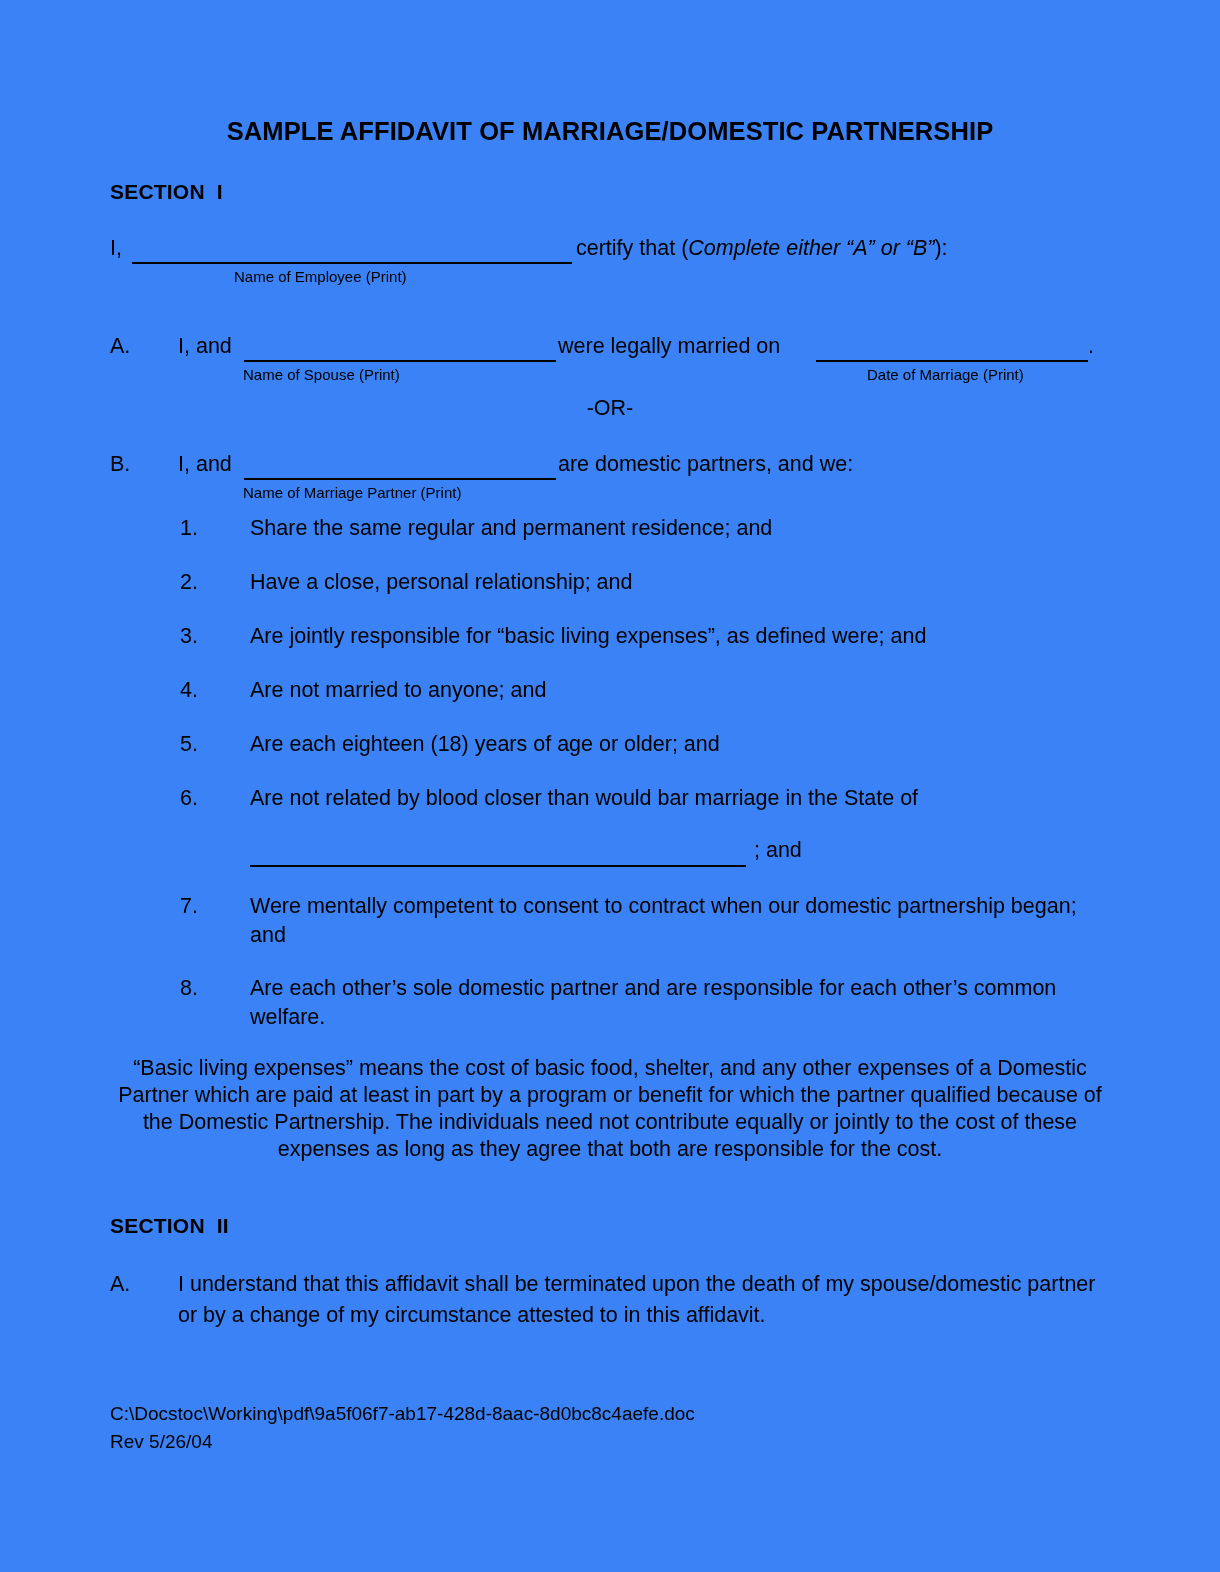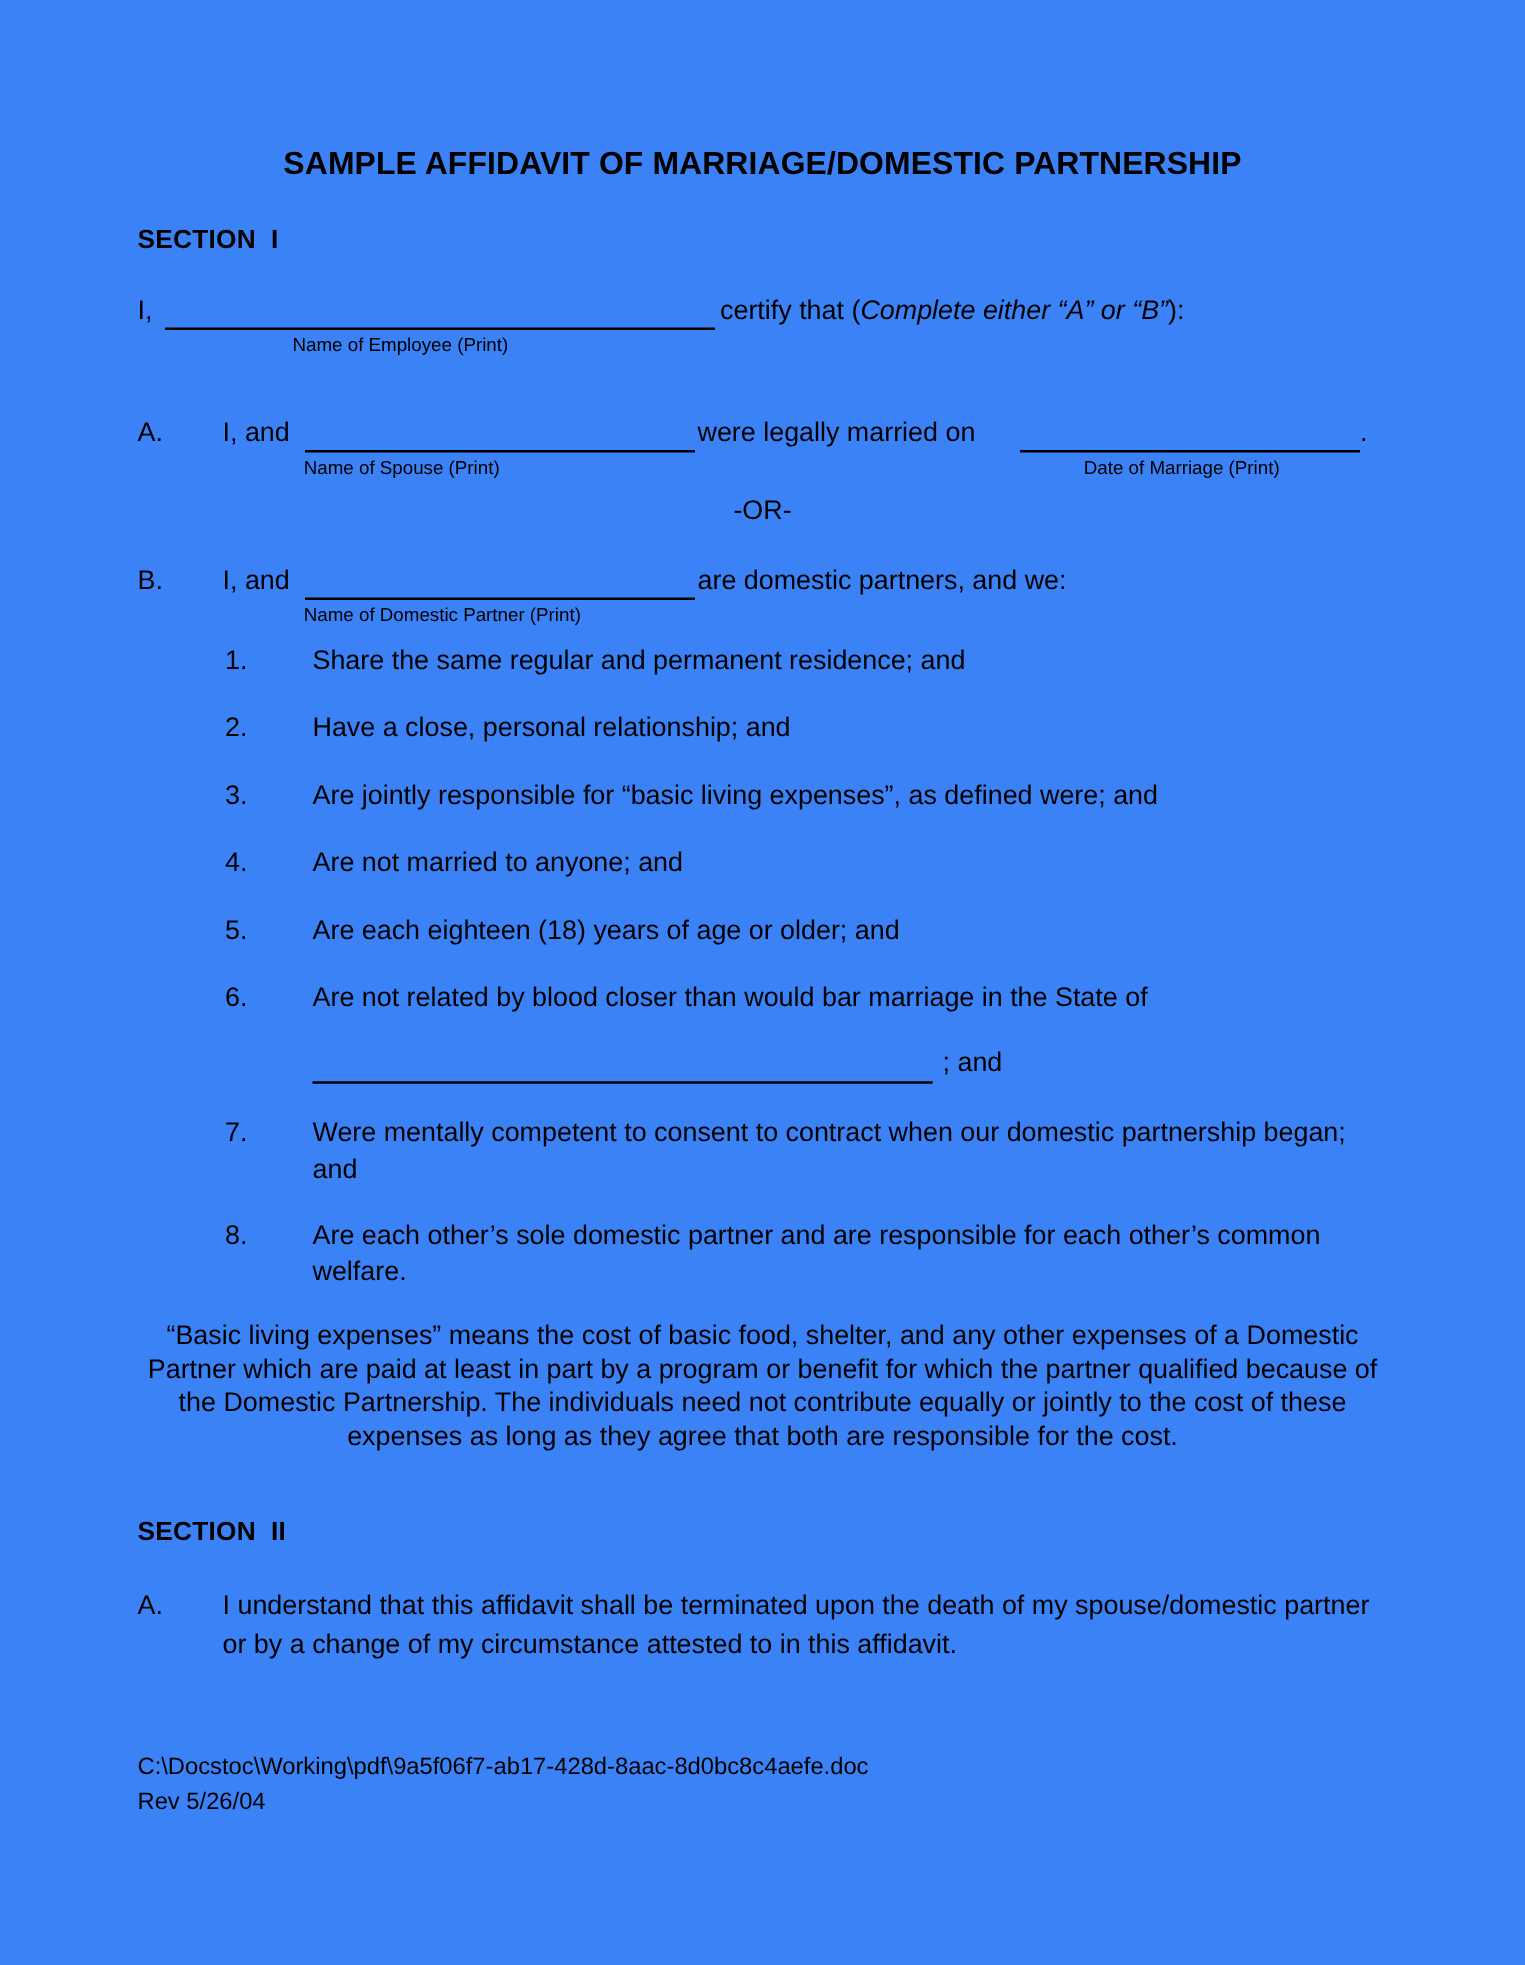--- a/index.html
+++ b/index.html
@@ -230,21 +230,21 @@
     <span class="caption" id="a-caption-2">Date of Marriage (Print)</span>
     <span class="t3">.</span>
   </div>
 
   <div id="or-divider">-OR-</div>
 
   <div id="row-b">
     <span class="marker">B.</span>
     <span class="t1">I, and</span>
     <span class="fill-line" id="b-blank"></span>
-    <span class="caption" id="b-caption">Name of Domestic Partner (Print)</span>
+    <span class="caption" id="b-caption">Name of Marriage Partner (Print)</span>
     <span class="t2">are domestic partners, and we:</span>
   </div>
 
   <div class="num-item" style="top:514px;">
     <span class="num">1.</span>
     <span class="txt">Share the same regular and permanent residence; and</span>
   </div>
 
   <div class="num-item" style="top:568px;">
     <span class="num">2.</span>

